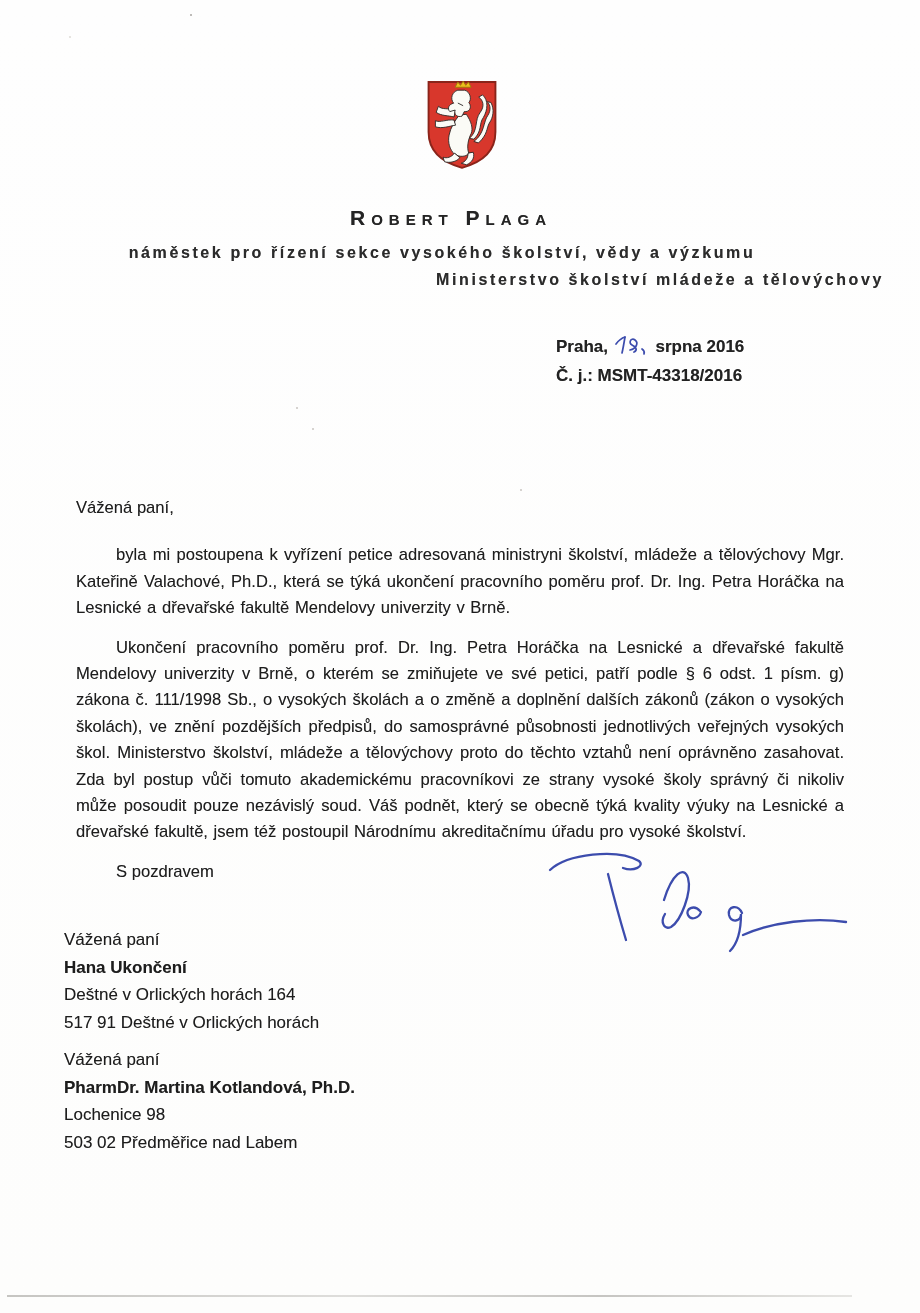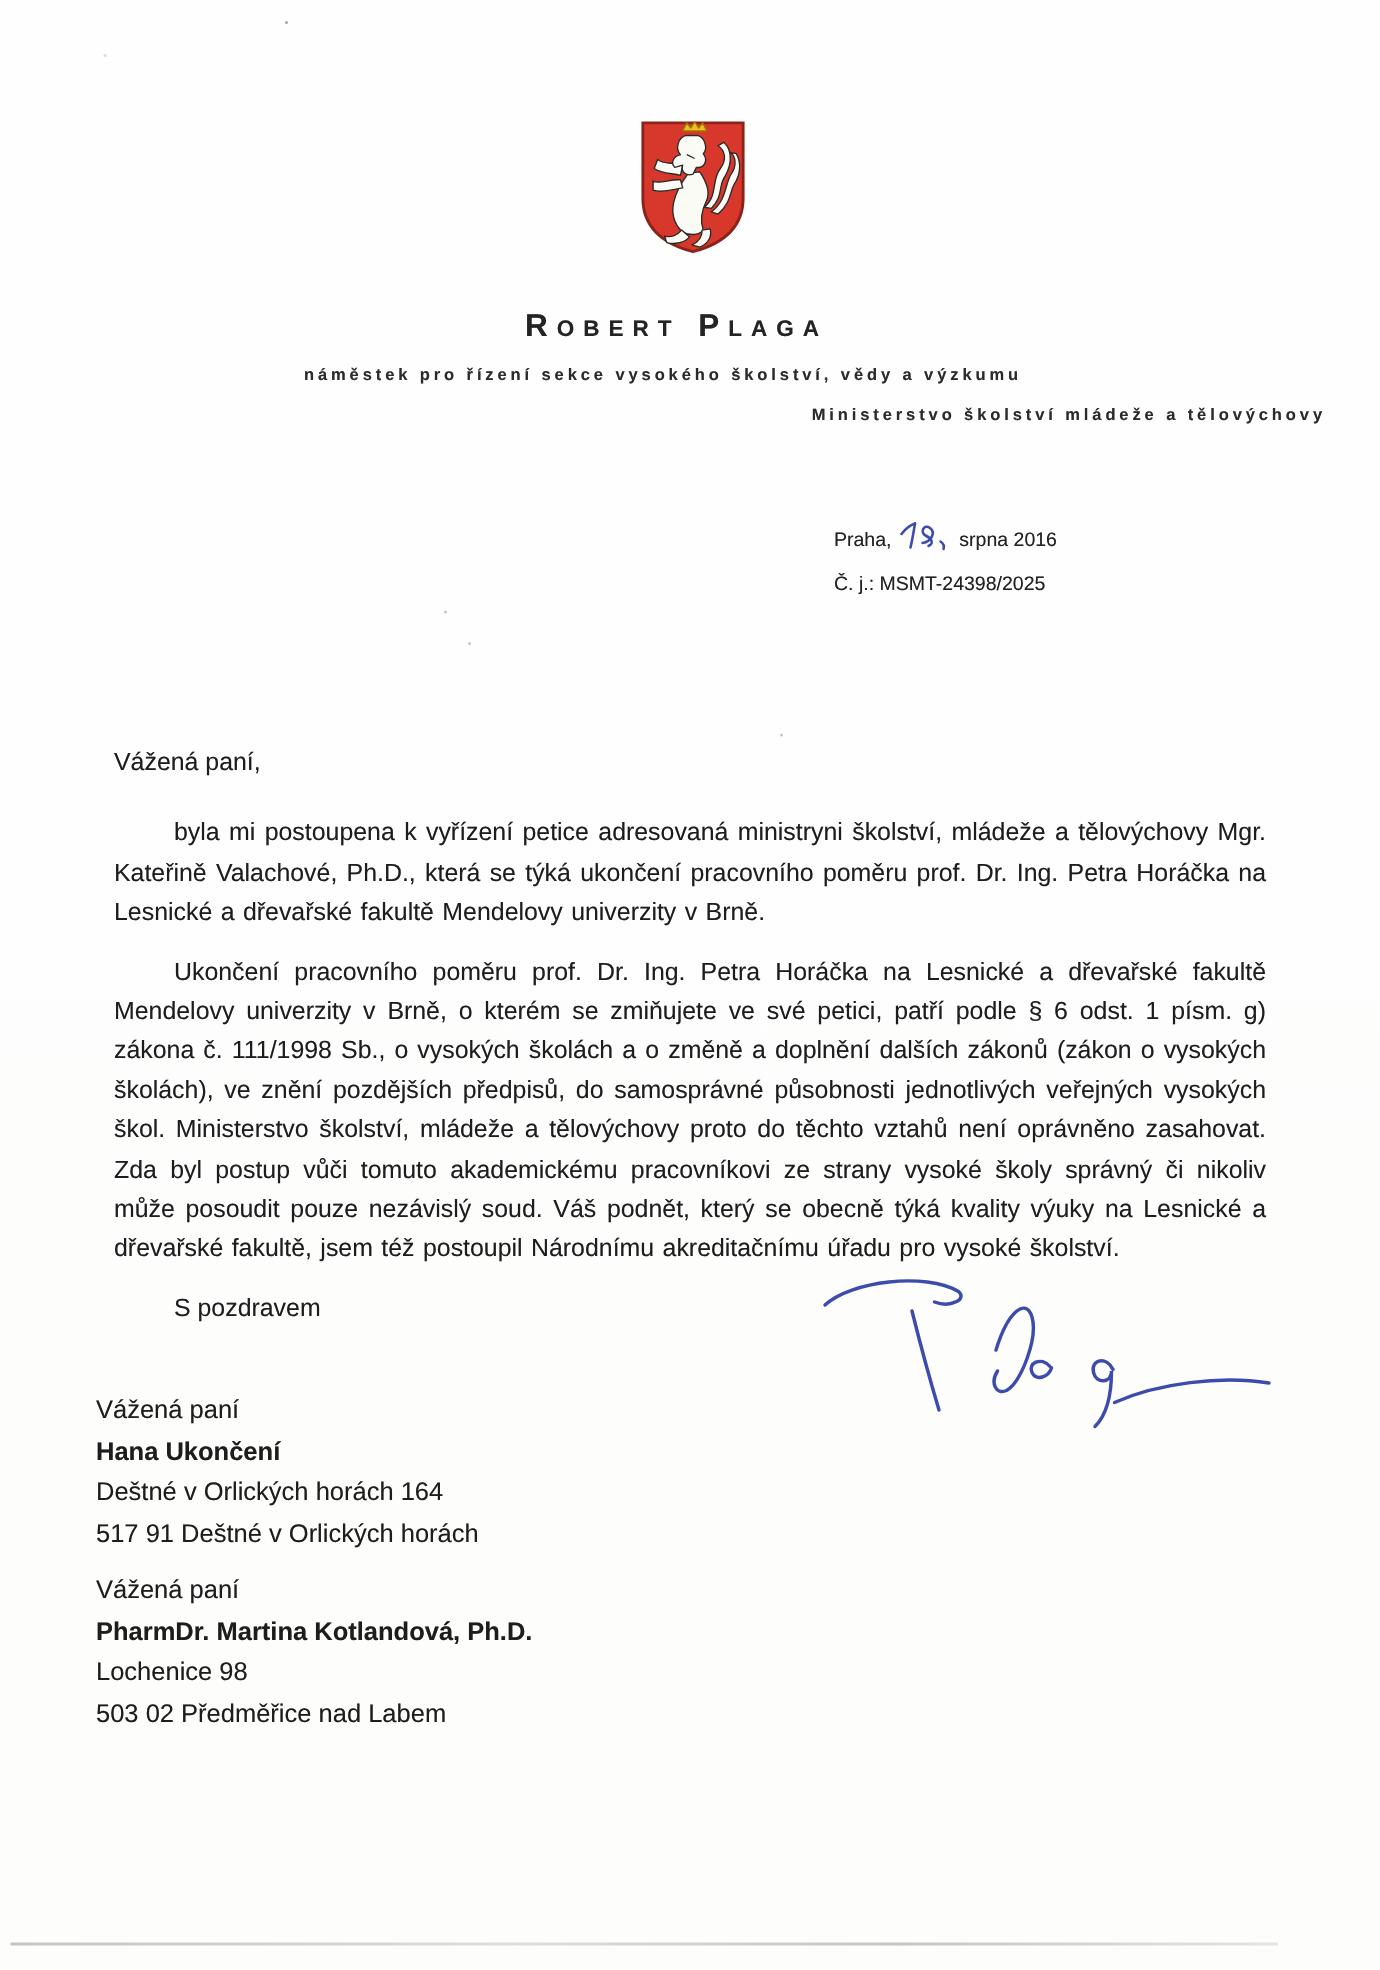--- a/index.html
+++ b/index.html
@@ -25,32 +25,32 @@
     text-align: center;
     font-size: 21px; font-weight: 700;
     font-variant: small-caps;
     letter-spacing: 6px;
     color: #242424;
     text-shadow: 0 0 .4px rgba(40,40,40,.5);
   }
   .hdr-line {
     position: absolute; left: 0; width: 884px;
     text-align: center;
-    font-size: 11px; font-weight: 600;
+    font-size: 16px; font-weight: 600;
     letter-spacing: 2.6px;
     color: #2b2b2b;
     text-shadow: 0 0 .4px rgba(40,40,40,.45);
   }
   .hdr-line.l1 { top: 244px; }
   .hdr-line.l2 { top: 271px; text-align: right; }
 
   
   .meta {
-    position: absolute; left: 556px; top: 344px;
-    font-size: 13px; font-weight: 400; color: #222;
+    position: absolute; left: 556px; top: 332px;
+    font-size: 17px; font-weight: 700; color: #222;
     line-height: 29px;
     text-shadow: 0 0 .4px rgba(40,40,40,.45);
   }
   .meta .hand-day {
     display: inline-block; width: 36px; height: 26px;
     vertical-align: -6px; margin: 0 1px;
   }
 
   
   .letter-body {
@@ -138,21 +138,21 @@
           <g stroke="#3c4cad" stroke-width="1.7" fill="none" stroke-linecap="round">
             <path d="M2,12 C5,8 8,6 11,5"></path>
             <path d="M11,5 C10,11 9,17 8,21"></path>
             <path d="M16,18 C22,17 25,11 21,8 C17,5 14,11 18,13 C22,15 24,18 20,20"></path>
             <path d="M28,17 q3,2 2,5"></path>
           </g>
         </svg>
       </span>
       <span>srpna 2016</span>
     </div>
-    <div>Č. j.: MSMT-24398/2025</div>
+    <div>Č. j.: MSMT-43318/2016</div>
   </div>
 
   <div class="letter-body">
     <p class="salutation">Vážená paní,</p>
     <p class="para">byla mi postoupena k vyřízení petice adresovaná ministryni školství, mládeže a tělovýchovy Mgr. Kateřině Valachové, Ph.D., která se týká ukončení pracovního poměru prof. Dr. Ing. Petra Horáčka na Lesnické a dřevařské fakultě Mendelovy univerzity v Brně.</p>
     <p class="para">Ukončení pracovního poměru prof. Dr. Ing. Petra Horáčka na Lesnické a dřevařské fakultě Mendelovy univerzity v Brně, o kterém se zmiňujete ve své petici, patří podle § 6 odst. 1 písm. g) zákona č. 111/1998 Sb., o vysokých školách a o změně a doplnění dalších zákonů (zákon o vysokých školách), ve znění pozdějších předpisů, do samosprávné působnosti jednotlivých veřejných vysokých škol. Ministerstvo školství, mládeže a tělovýchovy proto do těchto vztahů není oprávněno zasahovat. Zda byl postup vůči tomuto akademickému pracovníkovi ze strany vysoké školy správný či nikoliv může posoudit pouze nezávislý soud. Váš podnět, který se obecně týká kvality výuky na Lesnické a dřevařské fakultě, jsem též postoupil Národnímu akreditačnímu úřadu pro vysoké školství.</p>
     <p class="closing">S pozdravem</p>
   </div>
 
   <div class="signature" aria-label="Plaga (handwritten blue-ink signature)">

